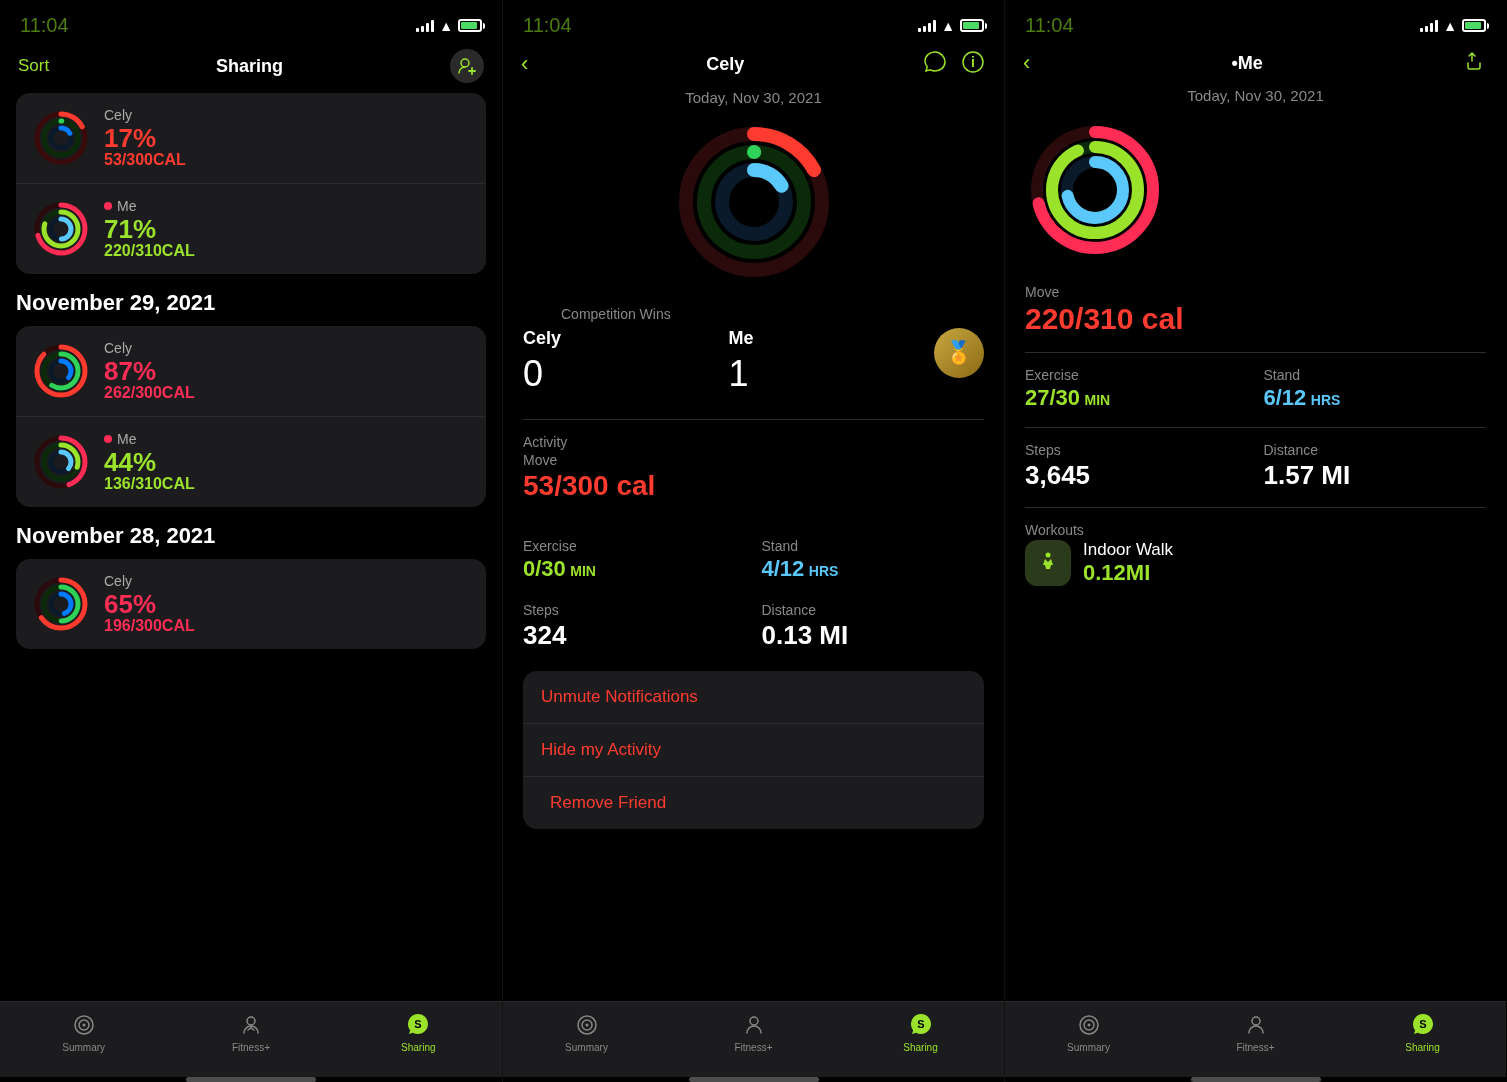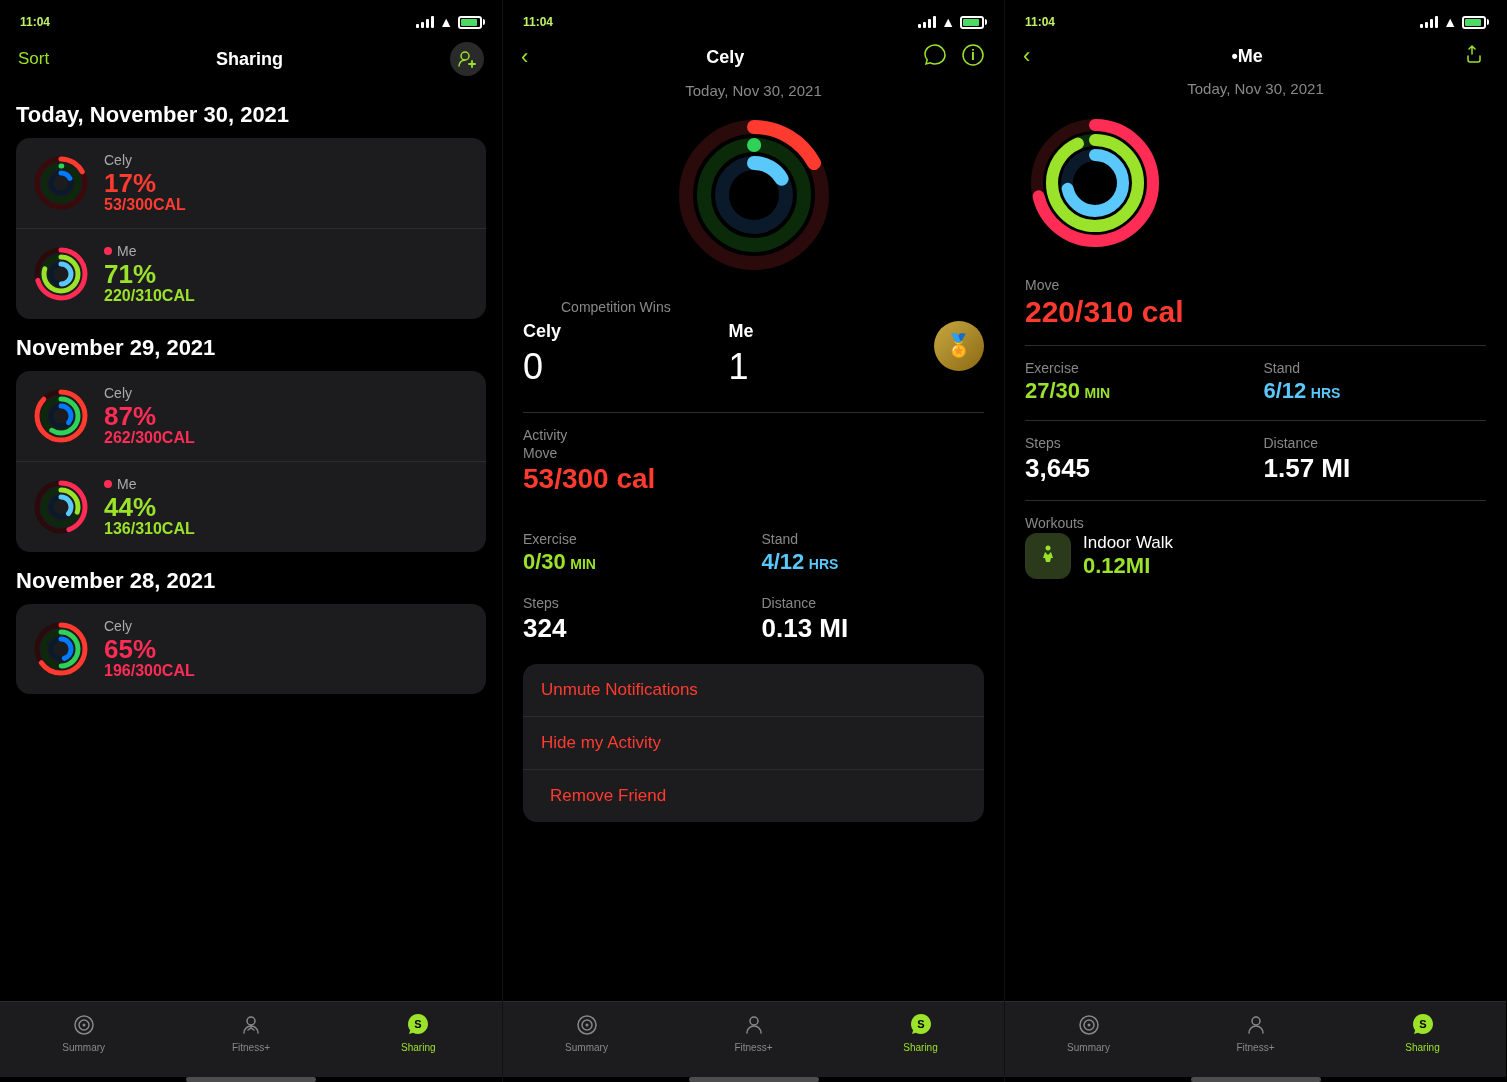--- a/index.html
+++ b/index.html
@@ -27,23 +27,23 @@
 
     
     .status-bar {
       display: flex;
       justify-content: space-between;
       align-items: center;
       padding: 14px 20px 8px;
       flex-shrink: 0;
     }
     .status-time {
-      color: #bef264;
-      font-size: 12px;
-      font-weight: 700;
+      color: #4d7c0f;
+      font-size: 20px;
+      font-weight: 400;
     }
     .status-icons {
       display: flex;
       align-items: center;
       gap: 5px;
     }
     .signal-bars { display: flex; align-items: flex-end; gap: 2px; }
     .signal-bar { background: #fff; border-radius: 1px; width: 3px; }
     .wifi-icon { color: #fff; font-size: 14px; }
     .battery-icon {
@@ -377,21 +377,20 @@
     <div class="nav-icon-circle">
       <svg width="20" height="20" viewBox="0 0 20 20" fill="none">
         <circle cx="8" cy="7" r="4" stroke="#9be22a" stroke-width="1.5"></circle>
         <path d="M2 17c0-3.3 2.7-6 6-6" stroke="#9be22a" stroke-width="1.5" stroke-linecap="round"></path>
         <path d="M15 12v6M12 15h6" stroke="#9be22a" stroke-width="1.8" stroke-linecap="round"></path>
       </svg>
     </div>
   </div>
 
   <div class="content-scroll">
-    <div class="section-header">Today, November 30, 2021</div>
 
     <div class="activity-card">
 
       <div class="activity-row">
         <div class="ring-container">
           <svg class="ring-svg" viewBox="0 0 58 58">
             <circle cx="29" cy="29" r="24" fill="none" stroke="#3a0a0a" stroke-width="5"></circle>
             <circle cx="29" cy="29" r="24" fill="none" stroke="#ff3b30" stroke-width="5" stroke-dasharray="150.8" stroke-dashoffset="125" stroke-linecap="round" transform="rotate(-90 29 29)"></circle>
             <circle cx="29" cy="29" r="17" fill="none" stroke="#0a2a0a" stroke-width="5"></circle>
             <circle cx="29" cy="29" r="17" fill="none" stroke="#30d158" stroke-width="5" stroke-dasharray="106.8" stroke-dashoffset="106" stroke-linecap="round" transform="rotate(-90 29 29)"></circle>

